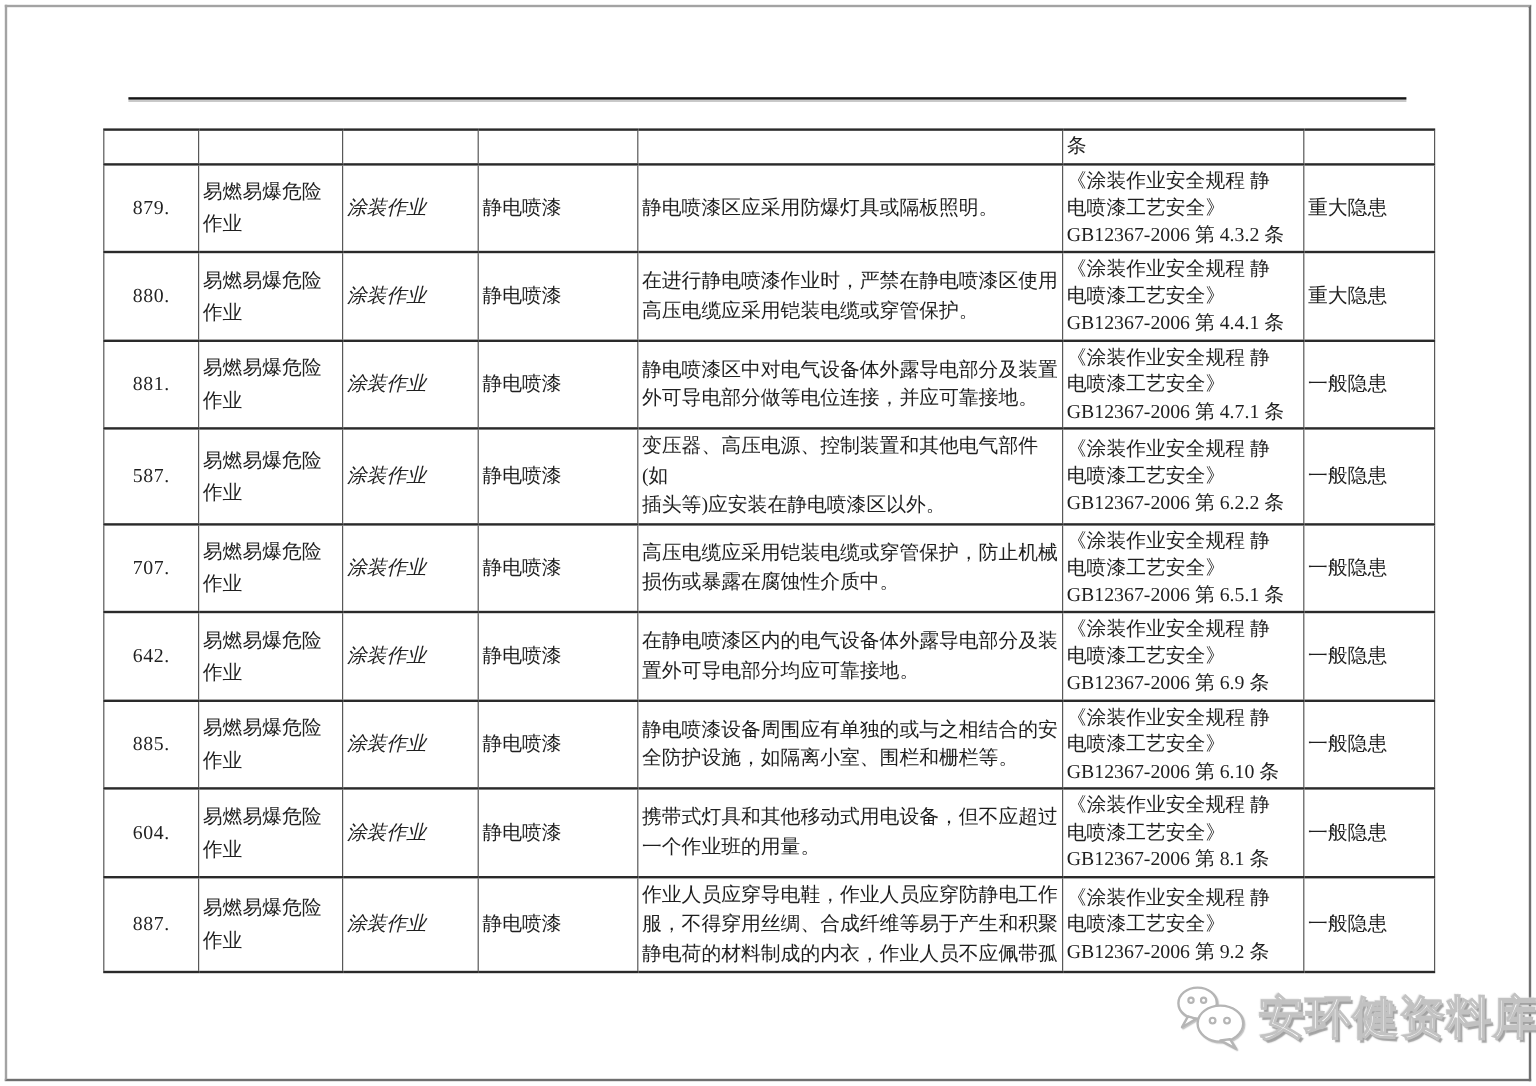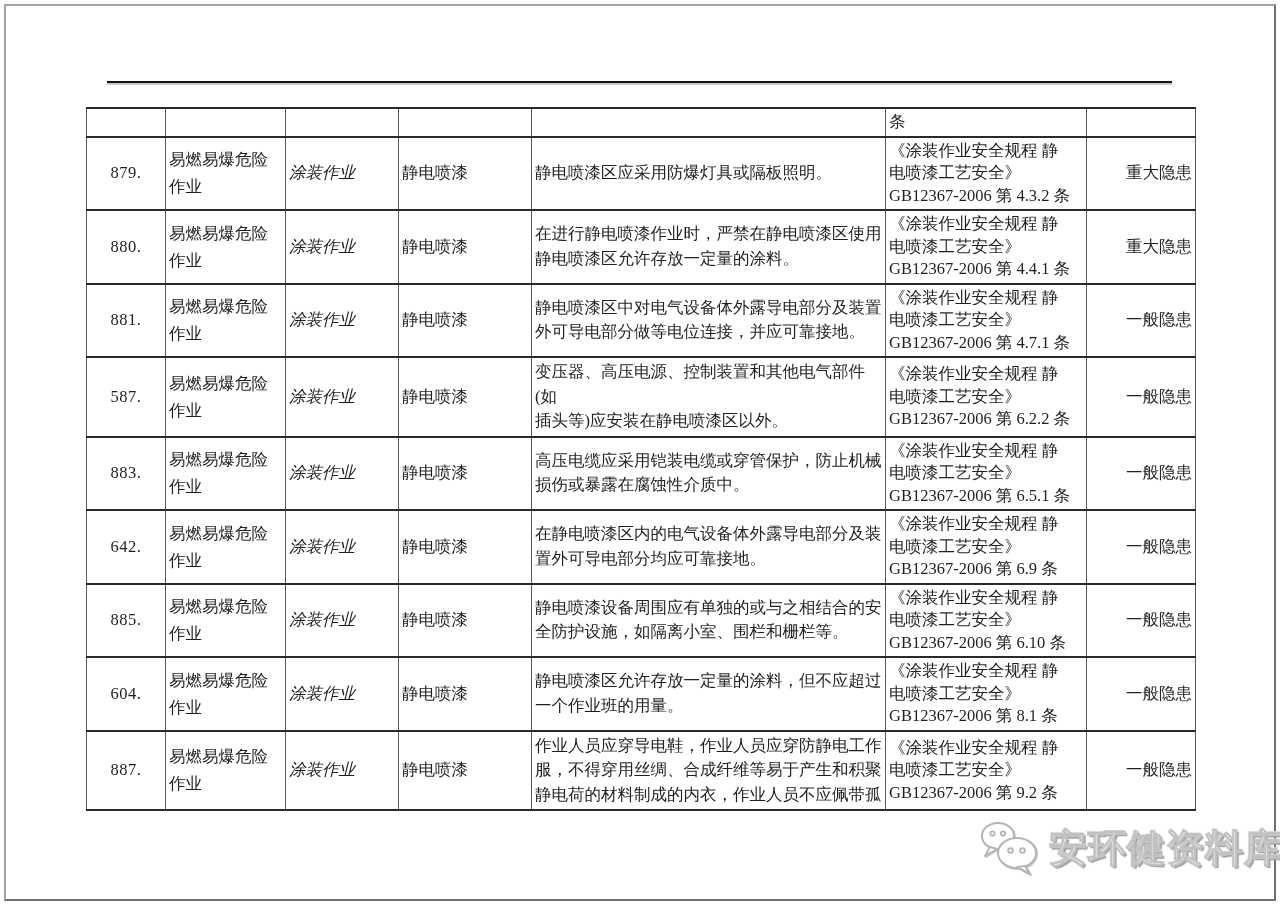--- a/index.html
+++ b/index.html
@@ -26,21 +26,21 @@
     white-space:pre-line;overflow:hidden;
   }
   tr.carry-row{height:25px;}
   tr.data-row{height:70px;}
   .c-no{text-align:center;font-size:17px;letter-spacing:0.5px;margin-top:20px;}
   .c-cat{padding-left:10px;line-height:27px;}
   .c-job{padding-left:12px;font-style:italic;}
   .c-sub{padding-left:17px;font-family:Liberation Mono, monospace;}
   .c-desc{padding-left:8px;padding-right:4px;line-height:24.5px;}
   .c-ref{padding-left:6px;padding-right:2px;line-height:22.5px;}
-  .c-lvl{padding-left:9px;text-align:right;}
+  .c-lvl{padding-left:9px;}
   .watermark{
     position:absolute;left:978px;top:812px;height:72px;
     display:flex;align-items:center;gap:9px;pointer-events:none;
   }
   .wm-icon{filter:drop-shadow(1.5px 1.5px 0.5px #c6c6c6);}
   .wm-text{
     font-size:38px;font-weight:bold;letter-spacing:1px;color:#ffffff;
     -webkit-text-stroke:1px #c2c2c2;
     text-shadow:2px 2px 1px #a2a2a2,-1px -1px 1px #dddddd;
     white-space:nowrap;
@@ -84,21 +84,21 @@
 GB12367-2006 第 4.3.2 条</td>
     <td class="c-lvl">重大隐患</td>
   </tr>
       <tr class="data-row">
     <td class="c-no">880.</td>
     <td class="c-cat">易燃易爆危险
 作业</td>
     <td class="c-job">涂装作业</td>
     <td class="c-sub">静电喷漆</td>
     <td class="c-desc">在进行静电喷漆作业时，严禁在静电喷漆区使用
-静电喷漆区允许存放一定量的涂料。</td>
+高压电缆应采用铠装电缆或穿管保护。</td>
     <td class="c-ref">《涂装作业安全规程 静
 电喷漆工艺安全》
 GB12367-2006 第 4.4.1 条</td>
     <td class="c-lvl">重大隐患</td>
   </tr>
       <tr class="data-row">
     <td class="c-no">881.</td>
     <td class="c-cat">易燃易爆危险
 作业</td>
     <td class="c-job">涂装作业</td>
@@ -117,21 +117,21 @@
     <td class="c-job">涂装作业</td>
     <td class="c-sub">静电喷漆</td>
     <td class="c-desc">变压器、高压电源、控制装置和其他电气部件(如
 插头等)应安装在静电喷漆区以外。</td>
     <td class="c-ref">《涂装作业安全规程 静
 电喷漆工艺安全》
 GB12367-2006 第 6.2.2 条</td>
     <td class="c-lvl">一般隐患</td>
   </tr>
       <tr class="data-row">
-    <td class="c-no">883.</td>
+    <td class="c-no">707.</td>
     <td class="c-cat">易燃易爆危险
 作业</td>
     <td class="c-job">涂装作业</td>
     <td class="c-sub">静电喷漆</td>
     <td class="c-desc">高压电缆应采用铠装电缆或穿管保护，防止机械
 损伤或暴露在腐蚀性介质中。</td>
     <td class="c-ref">《涂装作业安全规程 静
 电喷漆工艺安全》
 GB12367-2006 第 6.5.1 条</td>
     <td class="c-lvl">一般隐患</td>
@@ -161,21 +161,21 @@
 电喷漆工艺安全》
 GB12367-2006 第 6.10 条</td>
     <td class="c-lvl">一般隐患</td>
   </tr>
       <tr class="data-row">
     <td class="c-no">604.</td>
     <td class="c-cat">易燃易爆危险
 作业</td>
     <td class="c-job">涂装作业</td>
     <td class="c-sub">静电喷漆</td>
-    <td class="c-desc">静电喷漆区允许存放一定量的涂料，但不应超过
+    <td class="c-desc">携带式灯具和其他移动式用电设备，但不应超过
 一个作业班的用量。</td>
     <td class="c-ref">《涂装作业安全规程 静
 电喷漆工艺安全》
 GB12367-2006 第 8.1 条</td>
     <td class="c-lvl">一般隐患</td>
   </tr>
       <tr class="data-row">
     <td class="c-no">887.</td>
     <td class="c-cat">易燃易爆危险
 作业</td>

